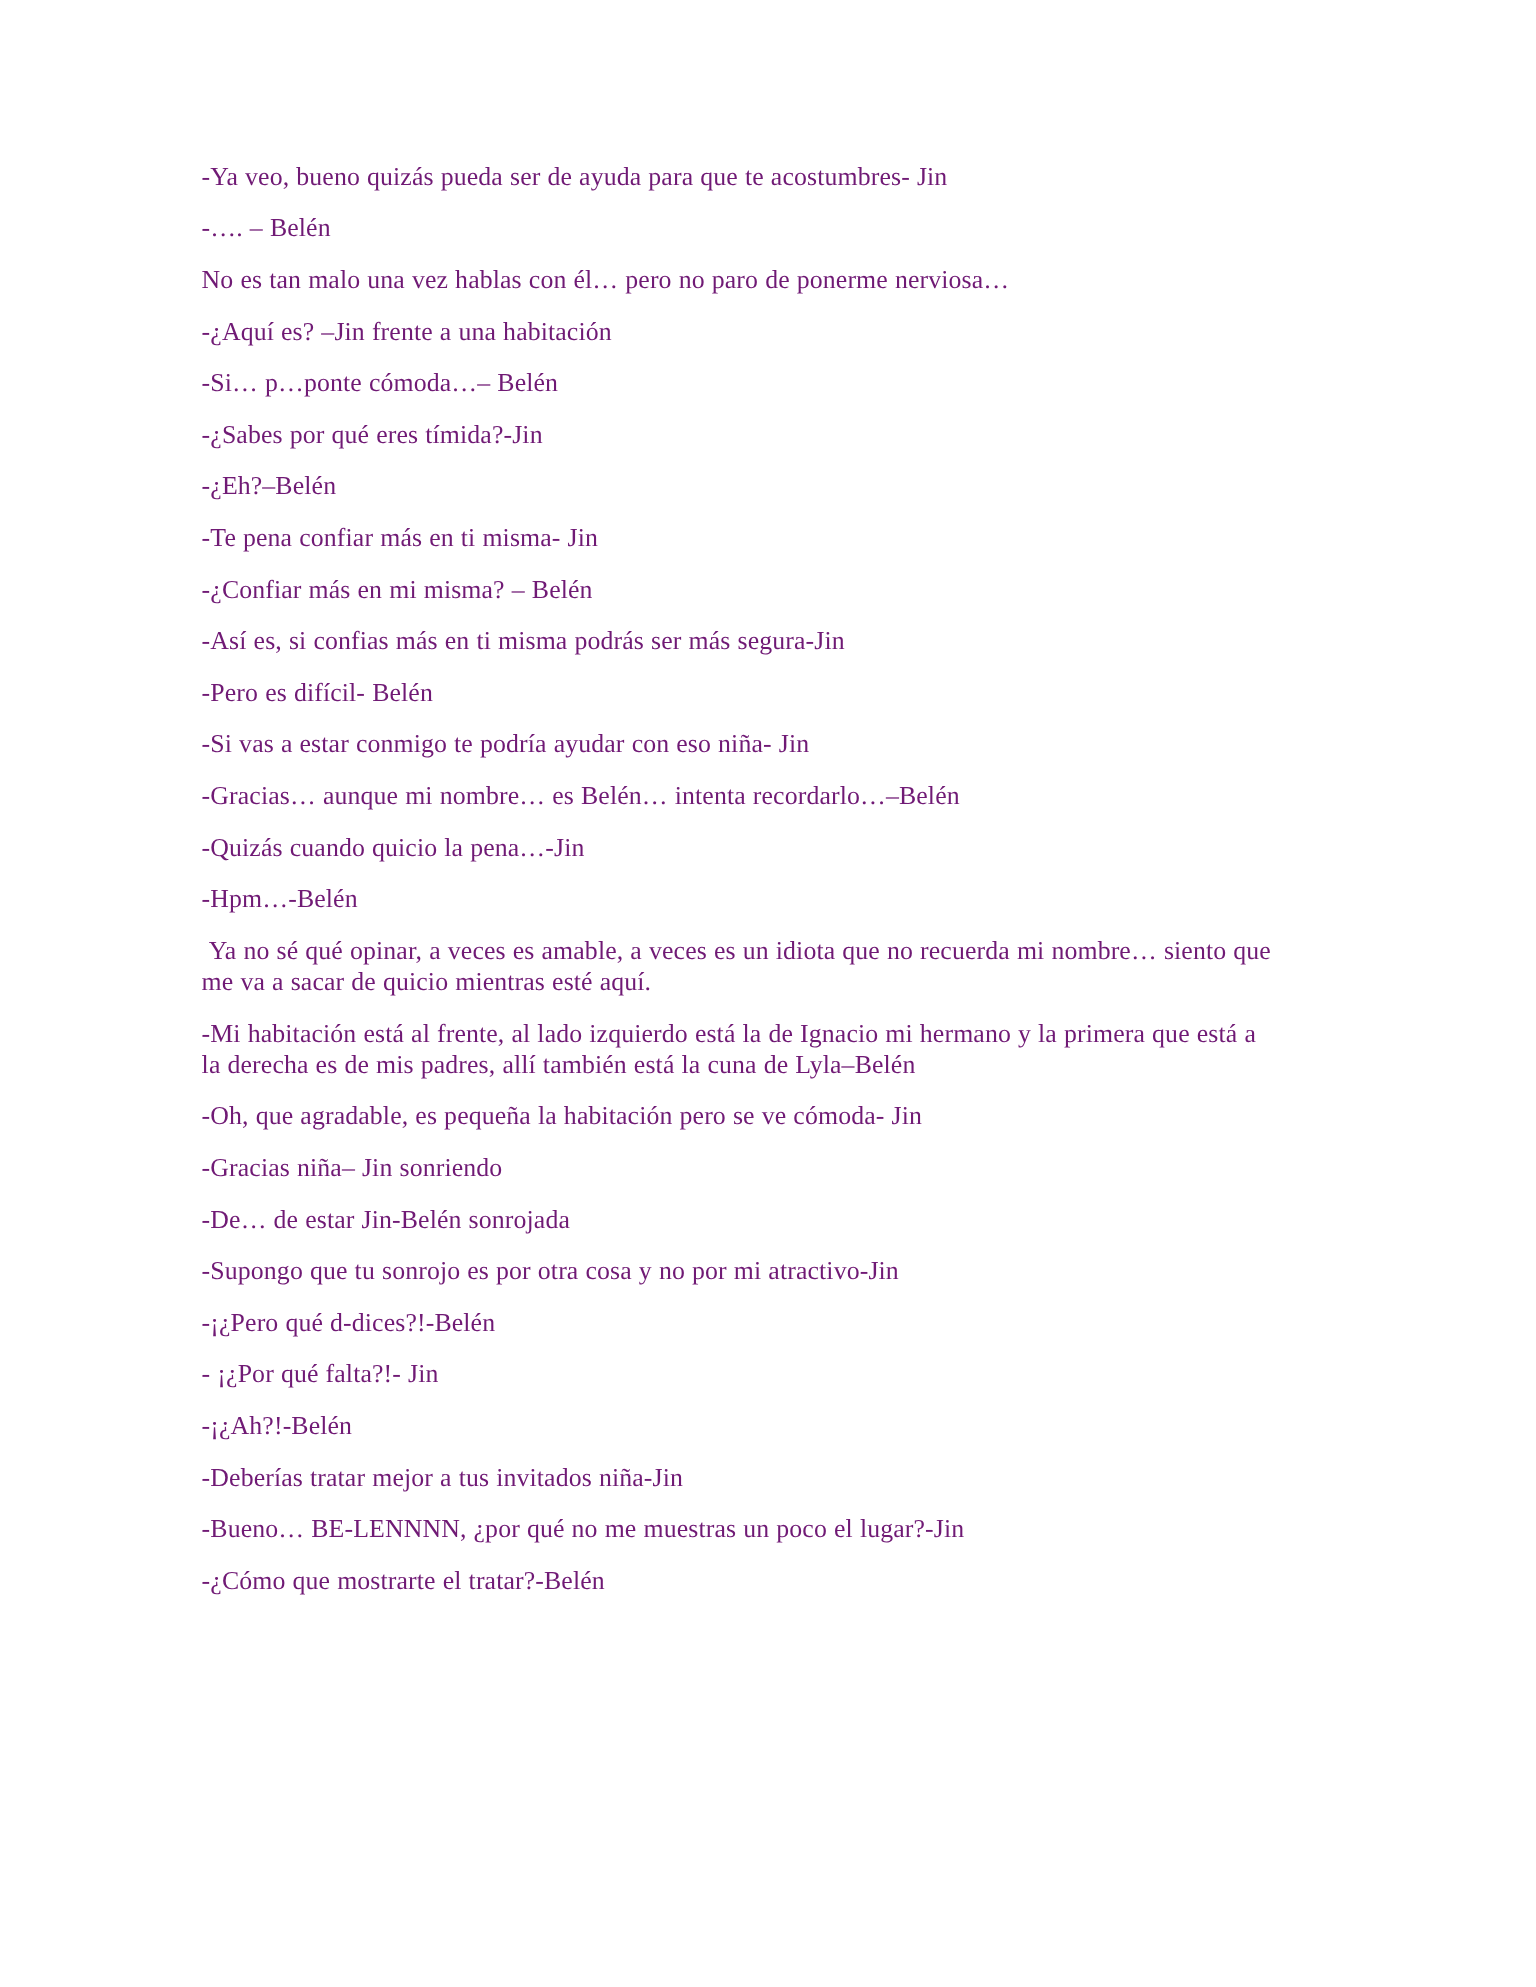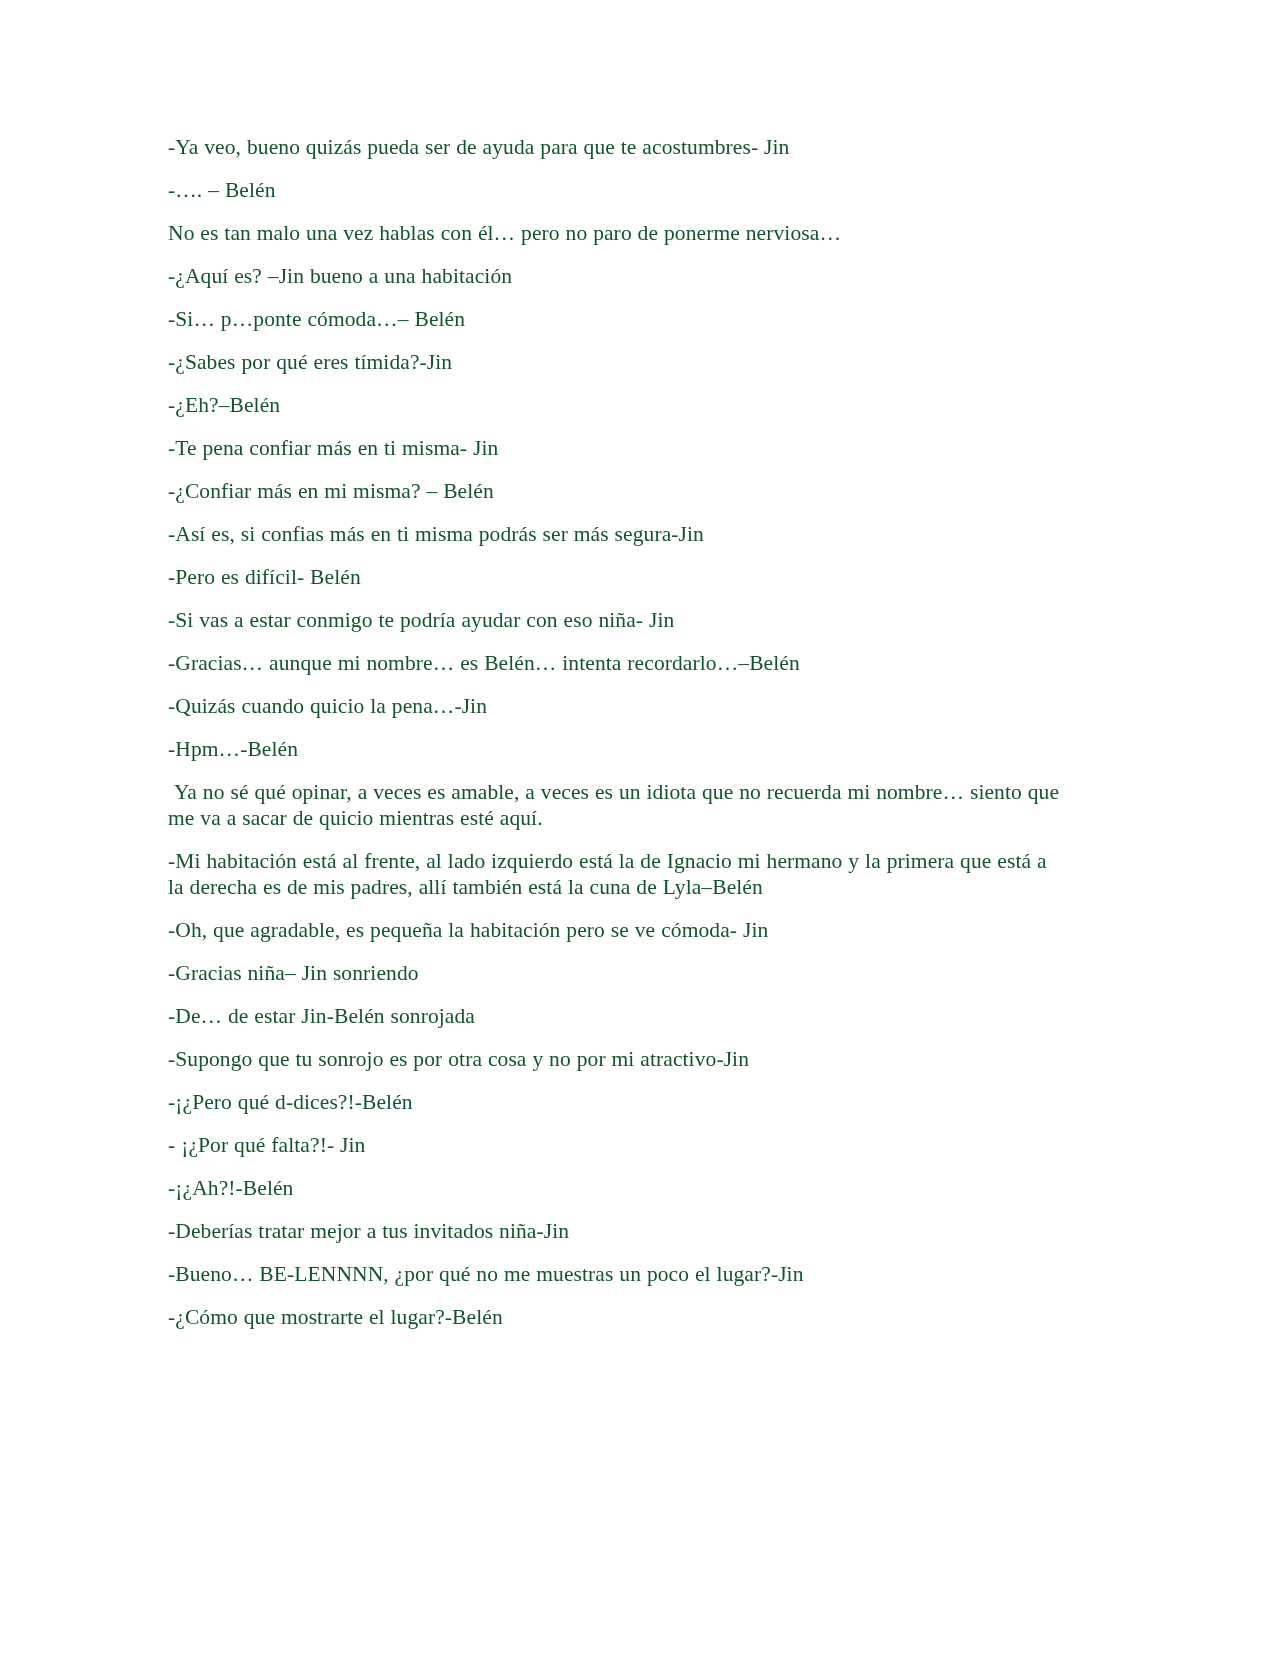--- a/index.html
+++ b/index.html
@@ -21,21 +21,21 @@
   .doc-body {
     position: absolute;
     left: 168px;
     top: 134px;
     width: 900px;
   }
   p.para {
     margin: 0 0 17px 0;
     font-size: 21.5px;
     line-height: 26px;
-    color: #14532d;
+    color: #701a75;
     text-align: left;
     white-space: pre-wrap;
     letter-spacing: 0.1px;
     word-spacing: 0.4px;
   }
   p.para:last-child {
     margin-bottom: 0;
   }
   
   p.para.narration {
@@ -43,21 +43,21 @@
   }
 </style>
 </head>
 <body>
 
 <div class="page">
   <div class="doc-body" id="doc-body">
       <p class="para">-Ya veo, bueno quizás pueda ser de ayuda para que te acostumbres- Jin</p>
       <p class="para">-…. – Belén</p>
       <p class="para narration">No es tan malo una vez hablas con él… pero no paro de ponerme nerviosa…</p>
-      <p class="para">-¿Aquí es? –Jin bueno a una habitación</p>
+      <p class="para">-¿Aquí es? –Jin frente a una habitación</p>
       <p class="para">-Si… p…ponte cómoda…– Belén</p>
       <p class="para">-¿Sabes por qué eres tímida?-Jin</p>
       <p class="para">-¿Eh?–Belén</p>
       <p class="para">-Te pena confiar más en ti misma- Jin</p>
       <p class="para">-¿Confiar más en mi misma? – Belén</p>
       <p class="para">-Así es, si confias más en ti misma podrás ser más segura-Jin</p>
       <p class="para">-Pero es difícil- Belén</p>
       <p class="para">-Si vas a estar conmigo te podría ayudar con eso niña- Jin</p>
       <p class="para">-Gracias… aunque mi nombre… es Belén… intenta recordarlo…–Belén</p>
       <p class="para">-Quizás cuando quicio la pena…-Jin</p>
@@ -66,15 +66,15 @@
       <p class="para narration">-Mi habitación está al frente, al lado izquierdo está la de Ignacio mi hermano y la primera que está a la derecha es de mis padres, allí también está la cuna de Lyla–Belén</p>
       <p class="para">-Oh, que agradable, es pequeña la habitación pero se ve cómoda- Jin</p>
       <p class="para">-Gracias niña– Jin sonriendo</p>
       <p class="para">-De… de estar Jin-Belén sonrojada</p>
       <p class="para">-Supongo que tu sonrojo es por otra cosa y no por mi atractivo-Jin</p>
       <p class="para">-¡¿Pero qué d-dices?!-Belén</p>
       <p class="para">- ¡¿Por qué falta?!- Jin</p>
       <p class="para">-¡¿Ah?!-Belén</p>
       <p class="para">-Deberías tratar mejor a tus invitados niña-Jin</p>
       <p class="para">-Bueno… BE-LENNNN, ¿por qué no me muestras un poco el lugar?-Jin</p>
-      <p class="para">-¿Cómo que mostrarte el lugar?-Belén</p>
+      <p class="para">-¿Cómo que mostrarte el tratar?-Belén</p>
     </div>
 </div>
 
 </body></html>

